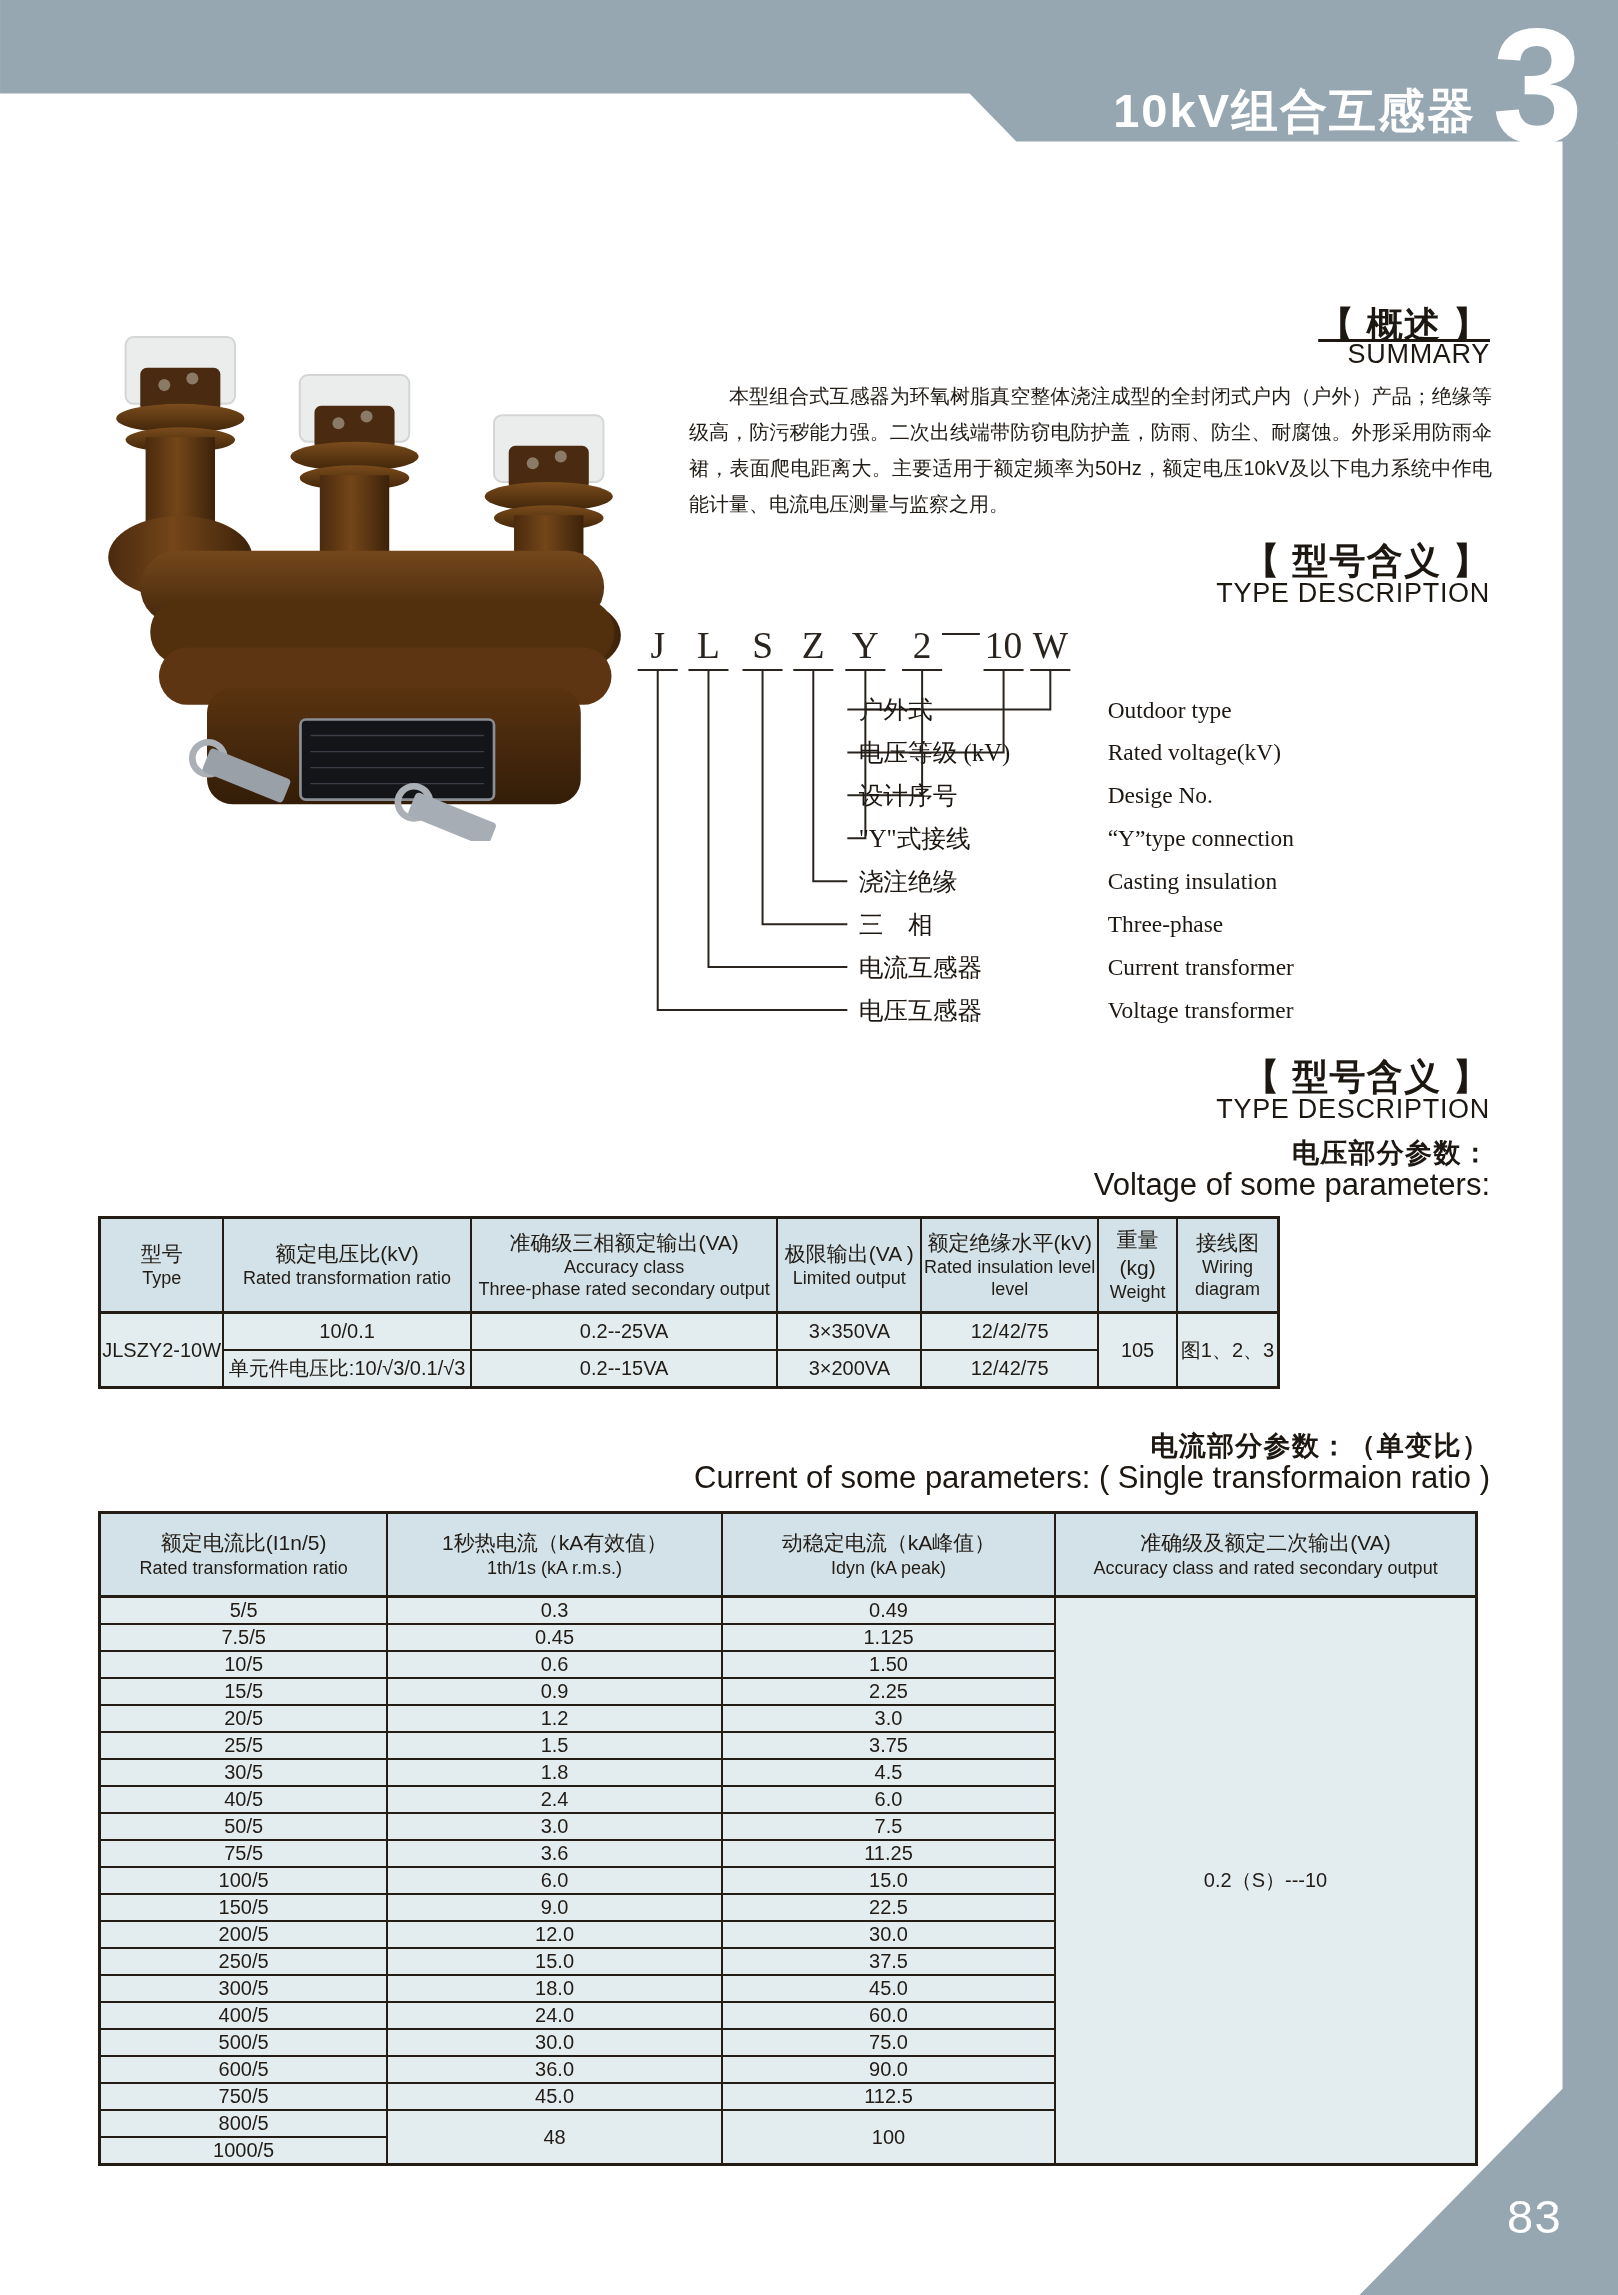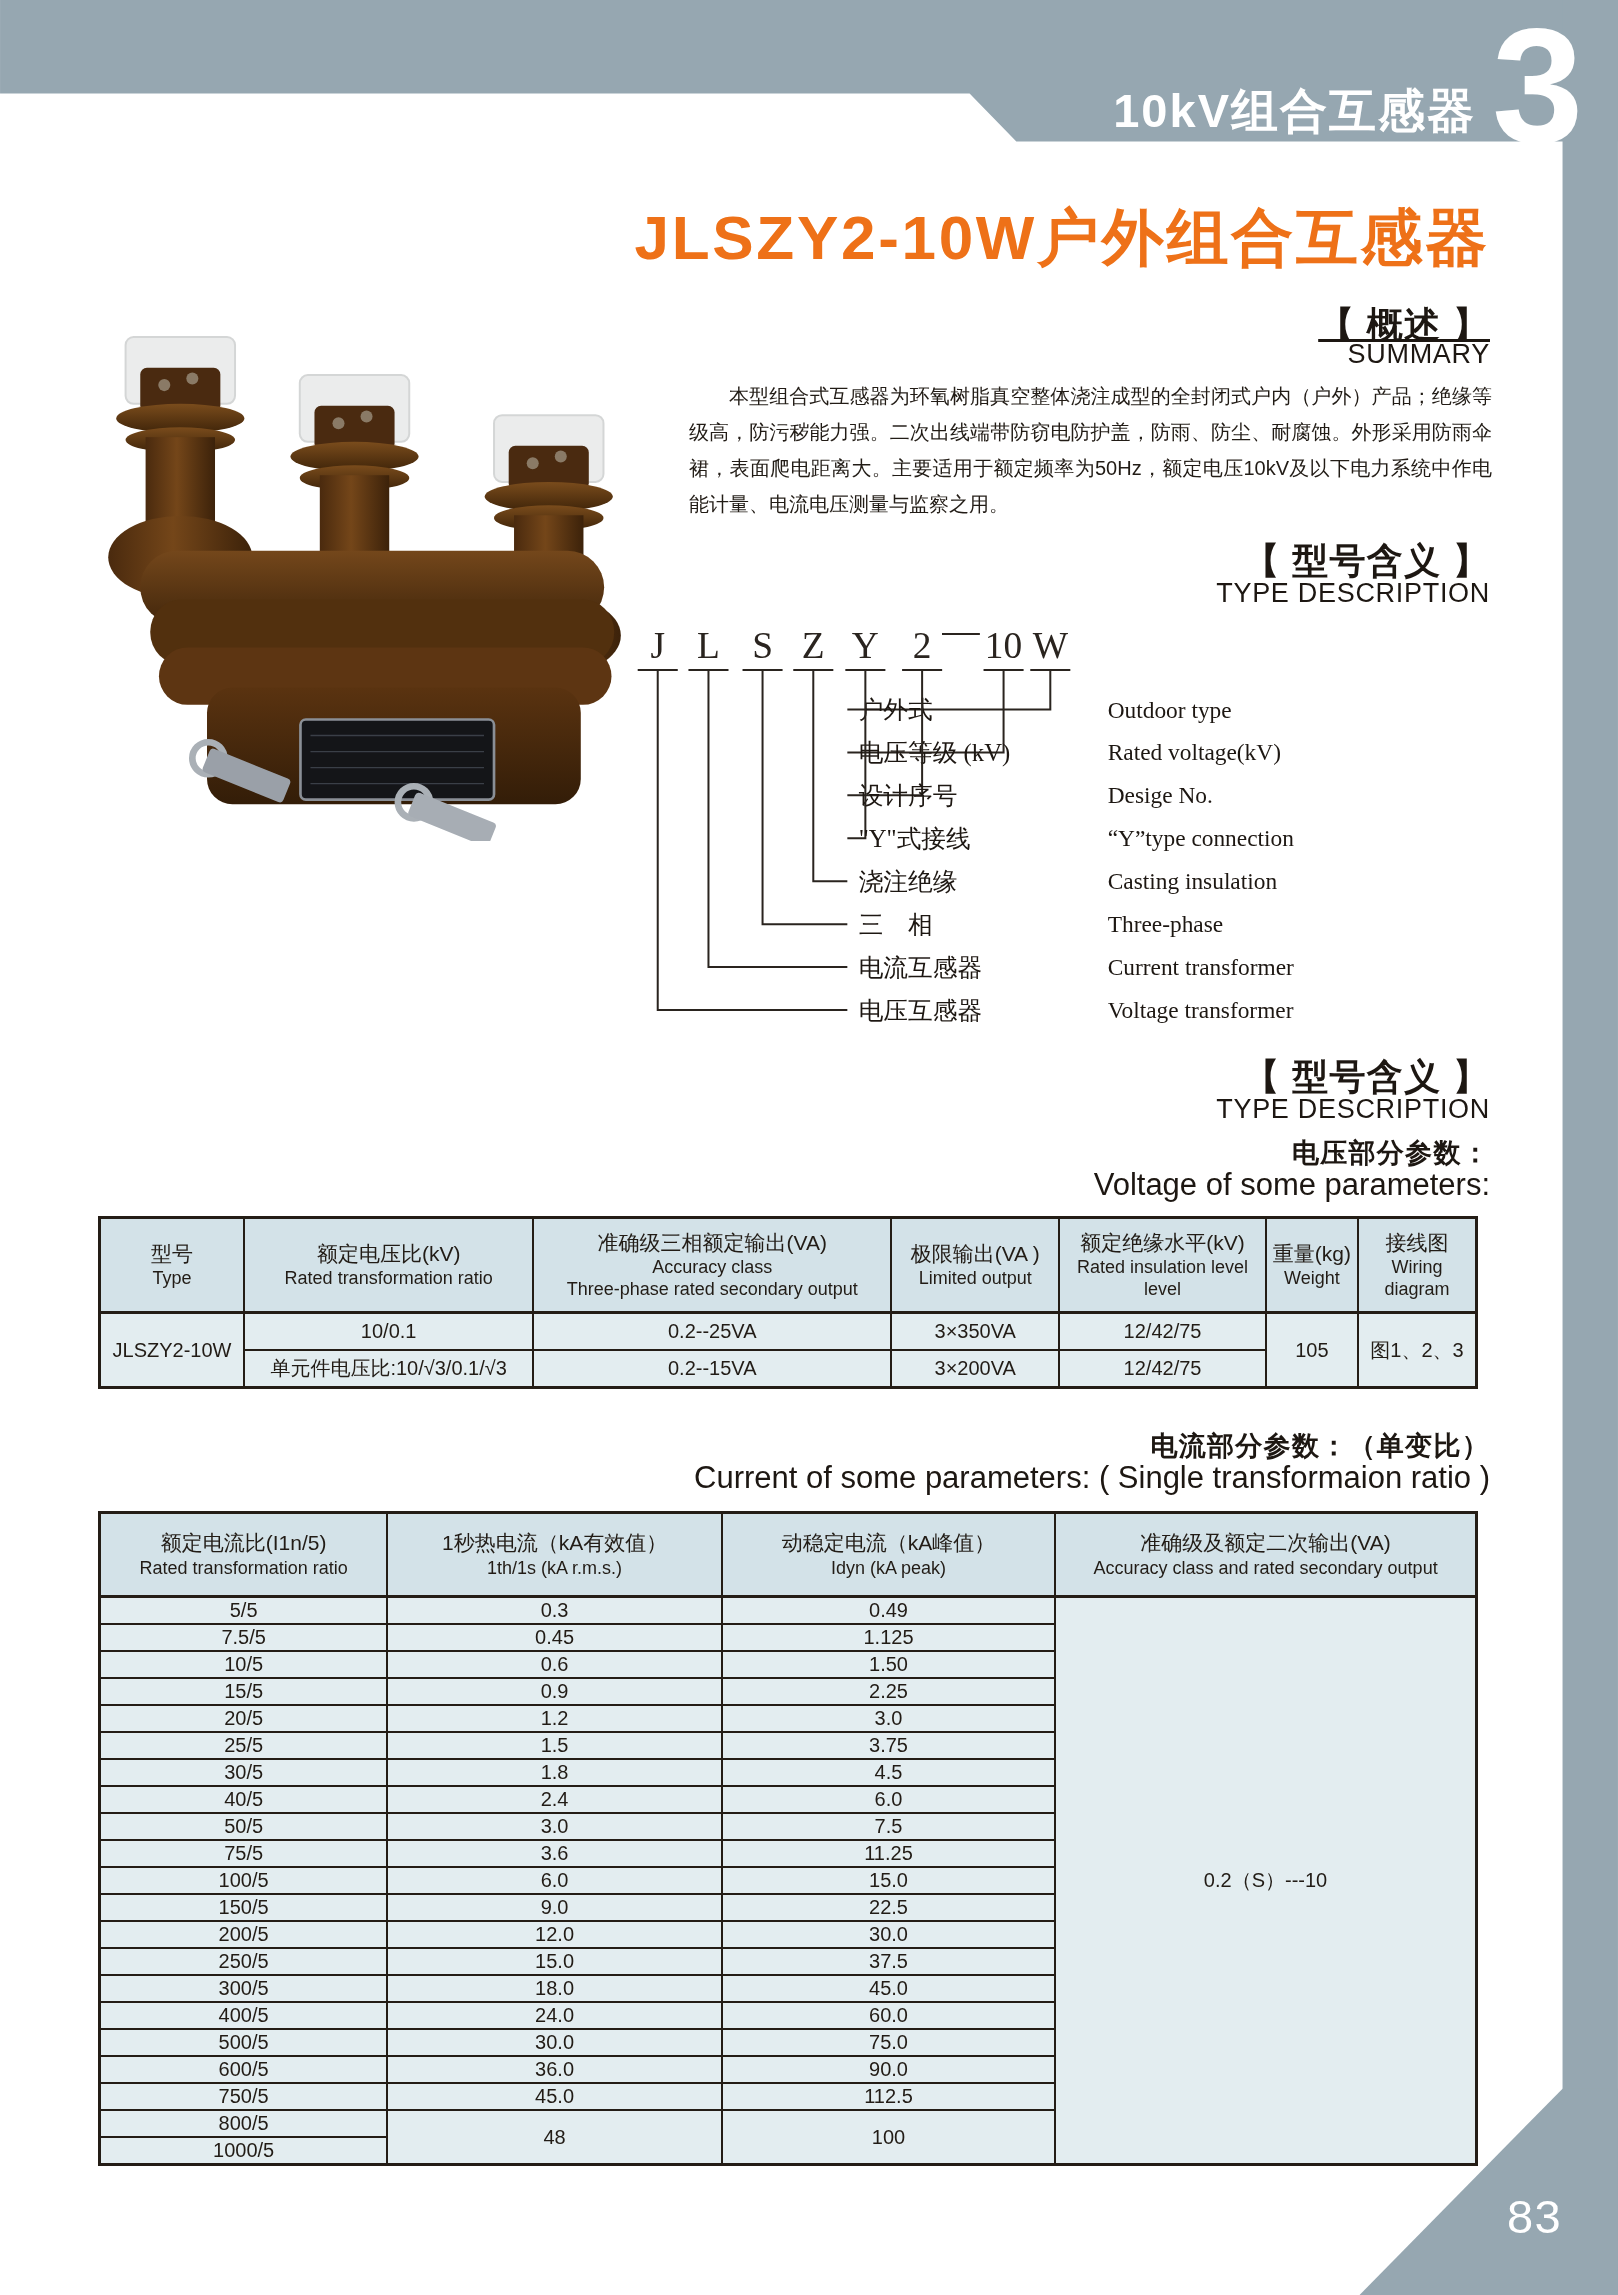--- a/index.html
+++ b/index.html
@@ -45,21 +45,21 @@
     font-size:20px;line-height:36px;text-align:justify;text-indent:2em;color:var(--ink);
   }
 
   svg.product{position:absolute;left:40px;top:287px;width:601px;height:554px;}
   svg.diagram{position:absolute;left:628px;top:588px;width:882px;height:454px;}
   .dg-letter{font-family:"Liberation Serif","DejaVu Serif",serif;font-size:56px;fill:#2a241f;}
   .dg-zh{font-family:"Liberation Serif","DejaVu Serif",serif;font-size:37px;fill:#1d1712;}
   .dg-en{font-family:"Liberation Serif","DejaVu Serif",serif;font-size:35px;fill:#1d1712;}
   .dg-line{stroke:#2a241f;stroke-width:3;fill:none;}
 
-  .vwrap{position:absolute;left:98px;top:1216px;width:1380px;}
+  .vwrap{position:absolute;left:98px;top:1216px;width:1182px;}
   .cwrap{position:absolute;left:98px;top:1511px;width:1380px;}
   table{width:100%;border-collapse:collapse;table-layout:fixed;background:var(--rowbg);
         border:3.3px solid var(--line);}
   th,td{border:2px solid var(--line);text-align:center;vertical-align:middle;padding:0;color:var(--ink);}
   th{background:var(--hdrbg);font-weight:normal;}
   thead th{border-bottom:3.3px solid var(--line);}
   .zh{font-size:21px;line-height:1.35;}
   .en{font-size:18px;line-height:1.22;}
   .vwrap th{height:92px;}
   .vwrap td{height:35px;font-size:20px;}
@@ -77,21 +77,20 @@
 
   <svg class="bg" viewBox="0 0 2423 3437" aria-hidden="true">
     <path class="band" d="M0,0 H2423 V212 H1522 L1452,140 H0 Z"></path>
     <rect class="band" x="2340" y="0" width="83" height="3437"></rect>
     <path class="band" d="M2340,3128 L2036,3437 H2423 V3128 Z"></path>
   </svg>
 
   <div class="chapter-title">10kV组合互感器</div>
   <div class="chapter-num">3</div>
 
-  <div class="doc-title">JLSZY2-10W户外组合互感器</div>
 
   <svg class="product" viewBox="0 0 900 830" aria-hidden="true">
     <defs>
       <linearGradient id="gShed" x1="0" y1="0" x2="0" y2="1">
         <stop offset="0" stop-color="#7a4c1c"></stop>
           <stop offset="1" stop-color="#3f2409"></stop>
       </linearGradient>
       <linearGradient id="gNeck" x1="0" y1="0" x2="1" y2="0">
         <stop offset="0" stop-color="#4a2a0e"></stop>
           <stop offset="0.45" stop-color="#744619"></stop>

